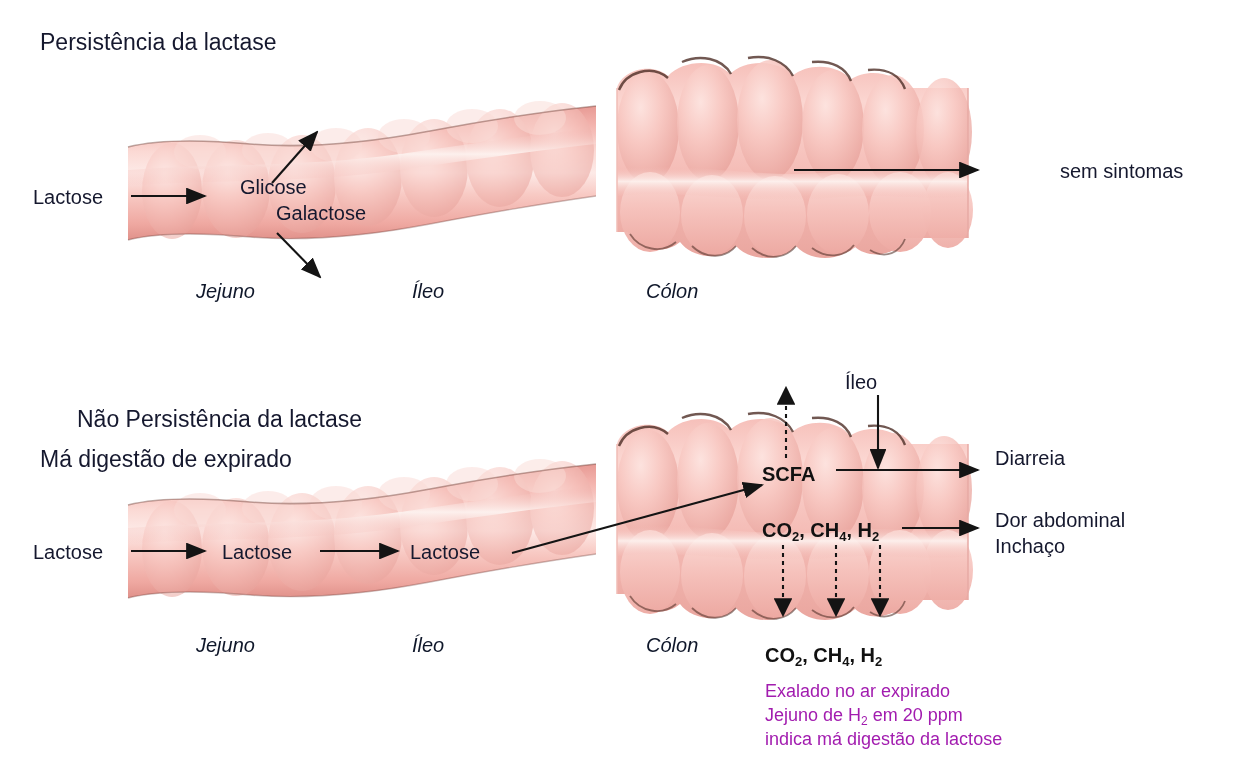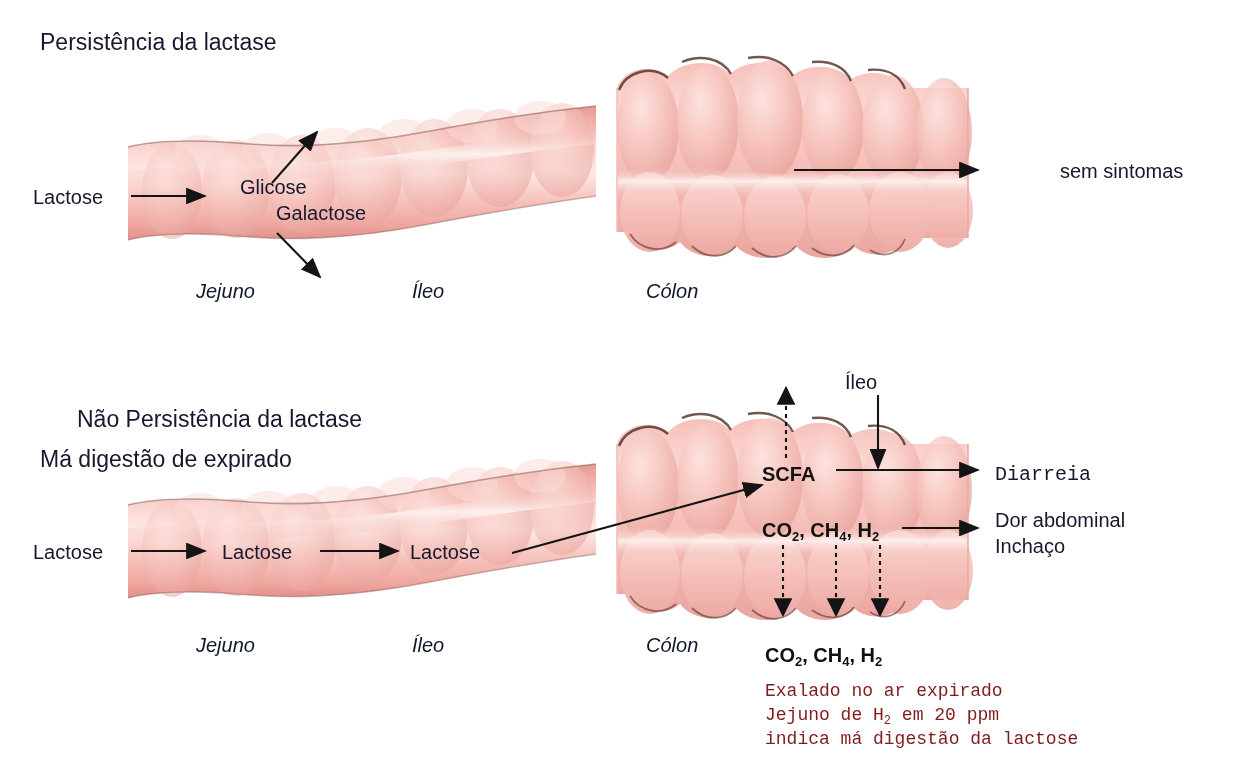--- a/index.html
+++ b/index.html
@@ -321,27 +321,27 @@
   <div class="lbl organ" style="left:646px;top:633px;">Cólon</div>
 
   <div class="lbl body-txt" style="left:845px;top:370px;">Íleo</div>
 
   <div class="lbl chem" style="left:762px;top:462px;">SCFA</div>
 
   <div class="lbl chem" style="left:762px;top:518px;">
     <span>CO</span><sub>2</sub><span>, CH</span><sub>4</sub><span>, H</span><sub>2</sub>
   </div>
 
-  <div class="lbl body-txt" style="left:995px;top:463px;font-family:Liberation Mono, monospace;">Diarreia</div>
+  <div class="lbl body-txt" style="left:995px;top:446px;">Diarreia</div>
   <div class="lbl body-txt" style="left:995px;top:508px;">Dor abdominal</div>
   <div class="lbl body-txt" style="left:995px;top:534px;">Inchaço</div>
 
   <div class="lbl chem" style="left:765px;top:643px;">
     <span>CO</span><sub>2</sub><span>, CH</span><sub>4</sub><span>, H</span><sub>2</sub>
   </div>
 
-  <div class="lbl pinktxt" style="left:765px;top:680px;color:#7f1d1d;font-family:Liberation Mono, monospace;">
+  <div class="lbl pinktxt" style="left:765px;top:680px;color:#a21caf;">
     <div>Exalado no ar expirado</div>
     <div><span>Jejuno de H</span><sub>2</sub><span> em 20 ppm</span></div>
     <div>indica má digestão da lactose</div>
   </div>
 
 </div>
 
 </body></html>

